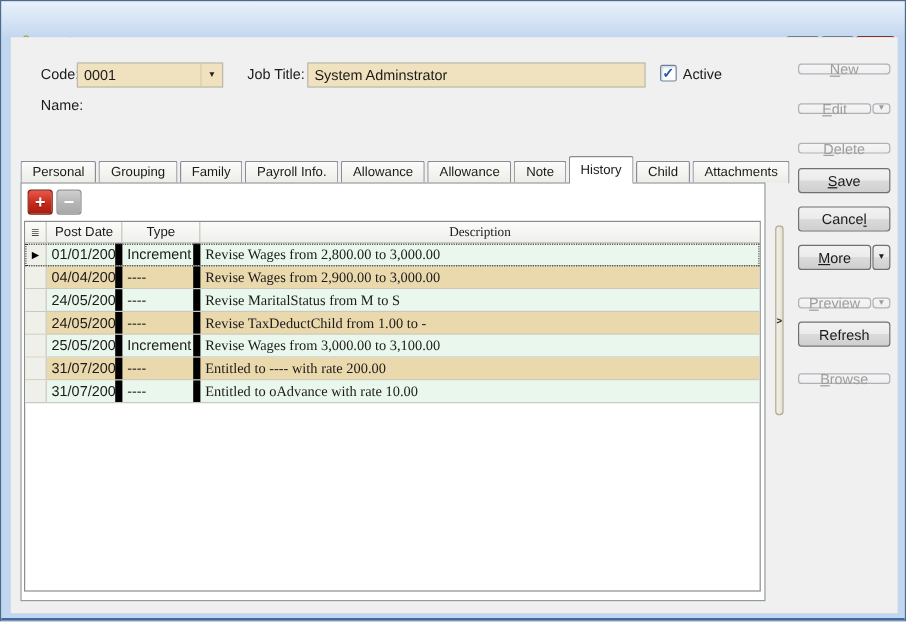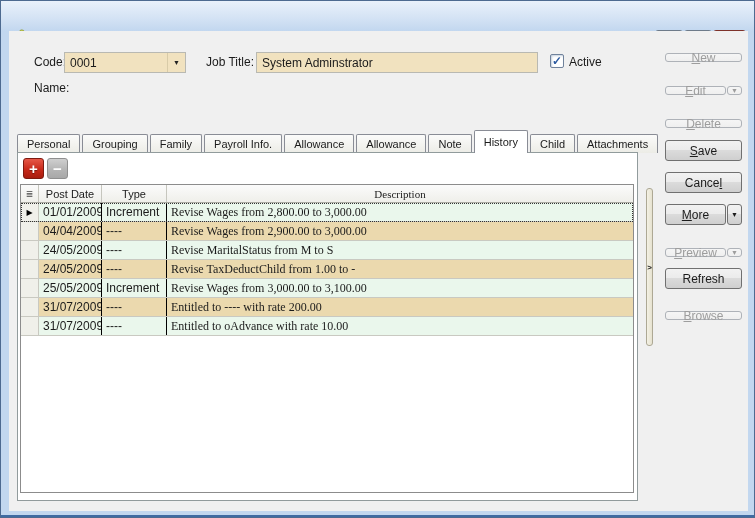--- a/index.html
+++ b/index.html
@@ -81,21 +81,21 @@
     border-bottom:1px solid #ABABA3; }
   .gh-cell{ display:flex; align-items:center; justify-content:center; font-size:11px;
     color:#1b1b1b; border-right:1px solid #C6C6BE; cursor:default; }
   .gh-ind{ width:18px; justify-content:center; font-size:9px; color:#444; }
   .grid-row{ display:flex; height:19px; border-bottom:1px solid #C9C9C1; cursor:default; }
   .grid-row.green{ background:var(--row-green,#EAF7EC); }
   .grid-row.tan{ background:var(--row-tan,#EBD9AE); }
   .grid-row.selected{ outline:1px dotted #333; outline-offset:-1px; }
   .gr-ind{ width:18px; background:#F0F0EA; border-right:1px solid #C9C9C1;
     display:flex; align-items:center; justify-content:center; font-size:8px; color:#000; }
-  .gr-cell{ display:flex; align-items:center; padding-left:4px; border-right:1px solid #000000;
+  .gr-cell{ display:flex; align-items:center; padding-left:4px; border-right:6px solid #000000;
     white-space:nowrap; overflow:hidden; color:#1b1b1b; }
   .col-date{ width:63px; } .col-type{ width:65px; } .col-desc{ flex:1; border-right:none;font-family:Liberation Serif, serif; }
   .gh-desc{ border-right:none; }
 
   
   .splitter{ position:absolute; left:645px; top:187px; width:7px; height:158px;
     background:linear-gradient(90deg,#F4F1E4,#E6E2D0); border:1px solid #ADA894; border-radius:3px;
     display:flex; align-items:center; justify-content:center; cursor:pointer; }
   .splitter span{ font-size:8px; font-weight:bold; color:#222; }
 

